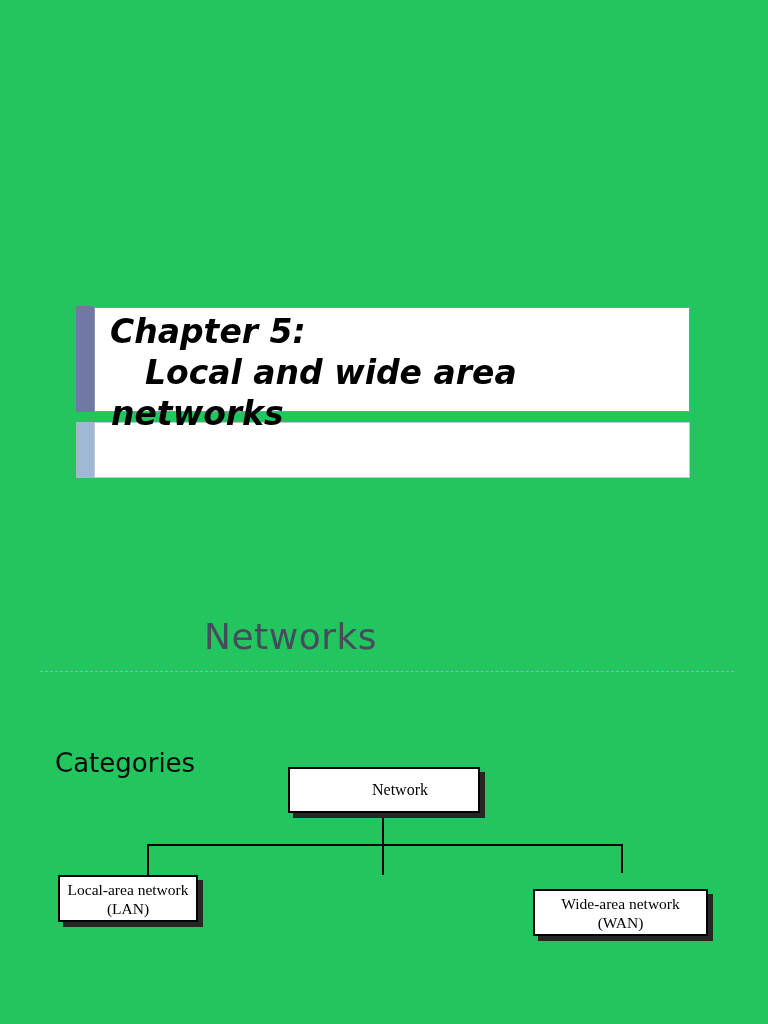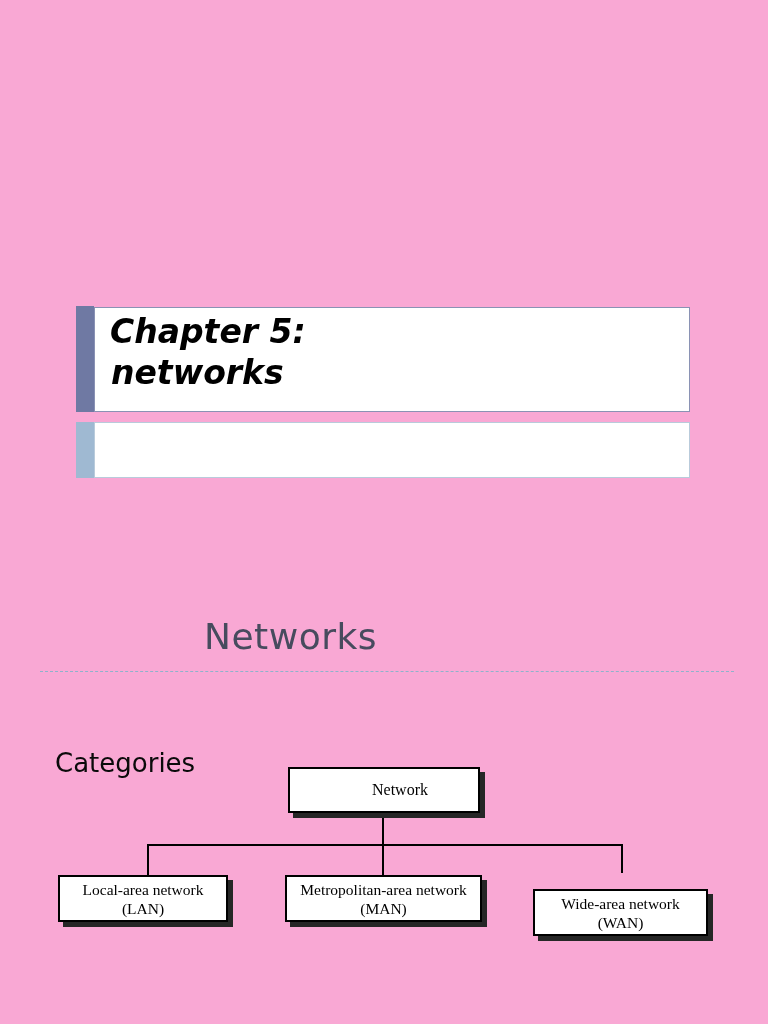--- a/index.html
+++ b/index.html
@@ -1,17 +1,17 @@
 <!DOCTYPE html>
 <html style="--accent-bar-dark: #6f79a3; --accent-bar-light: #9fb9d2; --title-box-border: #8a92b4; --subtitle-box-border: #b9cbdb; --heading-text: #474b5e; --dashed-line: #8fb2cc; --diagram-line: #000000; --shadow: #262626;"><head>
 <meta charset="utf-8">
 <style>
   html,body{margin:0;padding:0;background:#fff;}
   .page{
-    position:relative;width:768px;height:1024px;background:#f9a8d4;overflow:hidden;
+    position:relative;width:768px;height:1024px;background:#22c55e;overflow:hidden;
     font-family:"DejaVu Sans","Liberation Sans",sans-serif;
   }
   
   .accent-bar{position:absolute;width:18px;}
   .bar-dark{left:76px;top:306px;height:106px;background:var(--accent-bar-dark,#6f79a3);}
   .bar-light{left:76px;top:422px;height:56px;background:var(--accent-bar-light,#9fb9d2);}
   .title-box{
     position:absolute;left:94px;top:307px;width:596px;height:105px;
     border:1px solid var(--title-box-border,#8a92b4);background:#fff;box-sizing:border-box;
   }
@@ -42,39 +42,40 @@
   }
   
   .diagram{position:absolute;left:0;top:0;width:768px;height:1024px;pointer-events:none;}
   .node{
     position:absolute;background:#fff;border:2px solid var(--diagram-line,#000);
     box-shadow:5px 5px 0 var(--shadow,#262626);box-sizing:border-box;
     display:flex;flex-direction:column;align-items:center;justify-content:center;
     font-family:"Liberation Serif","DejaVu Serif",serif;color:#000;text-align:center;
   }
   .node-root{left:288px;top:767px;width:192px;height:46px;font-size:16px;padding-left:32px;}
-  .node-lan{left:58px;top:875px;width:170px;height:47px;font-size:15.5px;line-height:19px;}
+  .node-lan{left:58px;top:875px;width:140px;height:47px;font-size:15.5px;line-height:19px;}
   .node-man{left:285px;top:875px;width:197px;height:47px;font-size:15.5px;line-height:19px;}
   .node-wan{left:533px;top:873px;width:175px;height:47px;font-size:15.5px;line-height:19px;margin-top:16px;}
   .edge{position:absolute;background:var(--diagram-line,#000);}
   .edge-root-v{left:382px;top:813px;width:2px;height:33px;}
   .edge-h{left:147px;top:844px;width:476px;height:2px;}
   .edge-left-v{left:147px;top:844px;width:2px;height:31px;}
   .edge-mid-v{left:382px;top:844px;width:2px;height:31px;}
   .edge-right-v{left:621px;top:844px;width:2px;height:29px;}
 </style>
 </head>
 <body>
 
 <div class="page">
 
   <div class="accent-bar bar-dark"></div>
   <div class="title-box"></div>
   <div class="slide-title">
     <div class="t-line1">Chapter 5:</div>
+    <div class="t-line2">Local and wide area</div>
     <div class="t-line3">networks</div>
   </div>
   <div class="accent-bar bar-light"></div>
   <div class="subtitle-box"></div>
 
   <div class="section-heading">Networks</div>
   <div class="dashed-rule"></div>
   <div class="categories-label">Categories</div>
 
   <div class="diagram">
@@ -86,24 +87,20 @@
 
     <div class="node node-root">
       <div>Network</div>
     </div>
 
     <div class="node node-lan">
       <div>Local-area network</div>
       <div>(LAN)</div>
     </div>
 
-    <div class="node node-man">
-      <div>Metropolitan-area network</div>
-      <div>(MAN)</div>
-    </div>
 
     <div class="node node-wan">
       <div>Wide-area network</div>
       <div>(WAN)</div>
     </div>
   </div>
 
 </div>
 
 </body></html>

